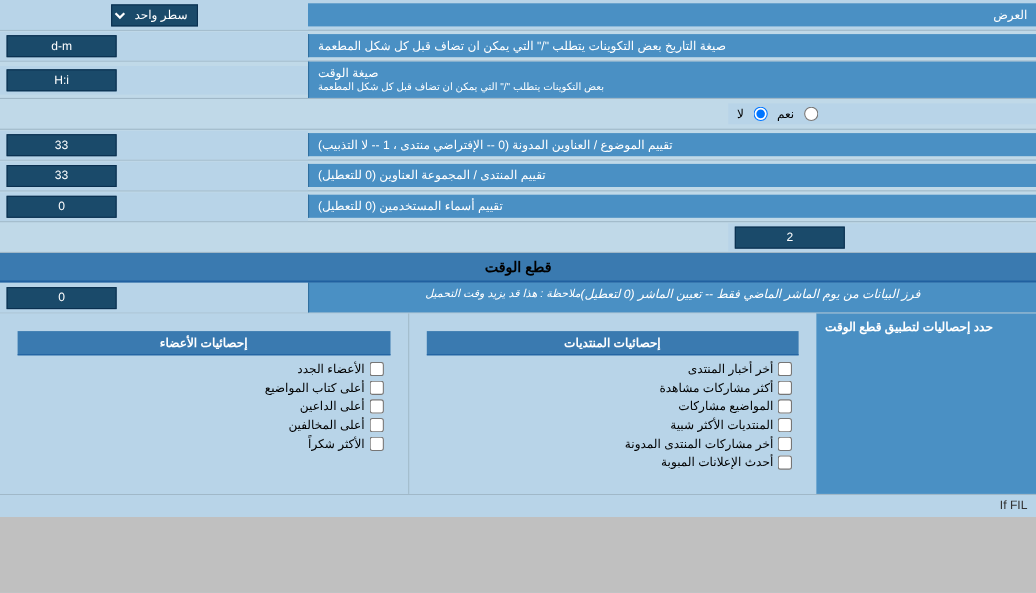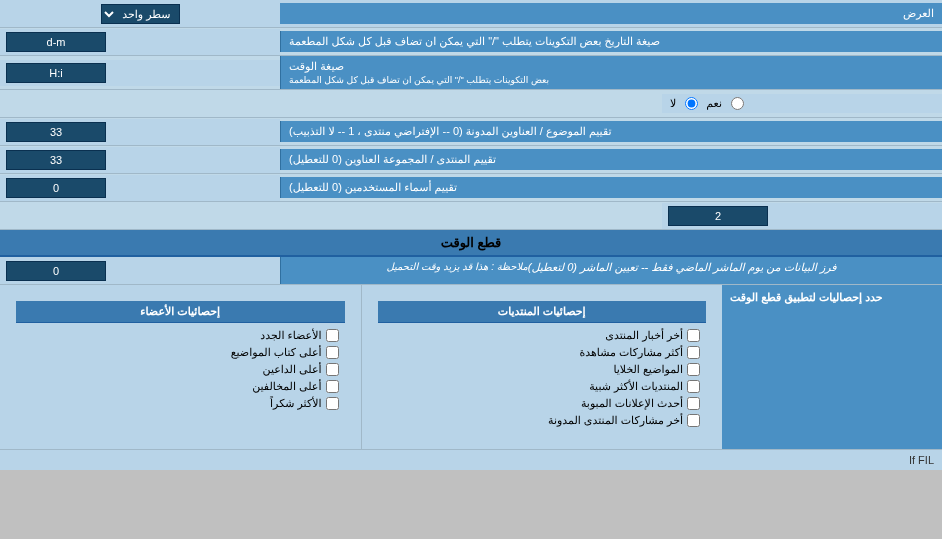--- a/index.html
+++ b/index.html
@@ -113,21 +113,21 @@
       display: flex;
       align-items: center;
       gap: 9px;
       color: #000;
       font-size: 11px;
     }
     .bottom-stats-area {
       display: flex;
     }
     .bottom-left-label {
-      width: 220px;
+      width: 200px;
       background: #4a90c4;
       color: white;
       font-size: 11px;
       font-weight: bold;
       padding: 6px 8px;
       text-align: right;
       display: flex;
       align-items: flex-start;
       justify-content: flex-end;
     }
@@ -272,33 +272,33 @@
           <div class="item-row">
             <input type="checkbox" style="">
             <label>أخر أخبار المنتدى</label>
           </div>
           <div class="item-row">
             <input type="checkbox" style="">
             <label>أكثر مشاركات مشاهدة</label>
           </div>
           <div class="item-row">
             <input type="checkbox" style="">
-            <label>المواضيع الخلايا</label>
+            <label>المواضيع مشاركات</label>
           </div>
           <div class="item-row">
             <input type="checkbox" style="">
             <label>المنتديات الأكثر شبية</label>
           </div>
           <div class="item-row">
             <input type="checkbox" style="">
+            <label>أخر مشاركات المنتدى المدونة</label>
+          </div>
+          <div class="item-row">
+            <input type="checkbox" style="">
             <label>أحدث الإعلانات المبوبة</label>
-          </div>
-          <div class="item-row">
-            <input type="checkbox" style="">
-            <label>أخر مشاركات المنتدى المدونة</label>
           </div>
         </div>
       </div>
 
       <div class="bottom-col" style="border-left:none;">
         <div class="bottom-col-header">إحصائيات الأعضاء</div>
         <div class="bottom-col-items">
           <div class="item-row">
             <input type="checkbox" style="">
             <label>الأعضاء الجدد</label>

